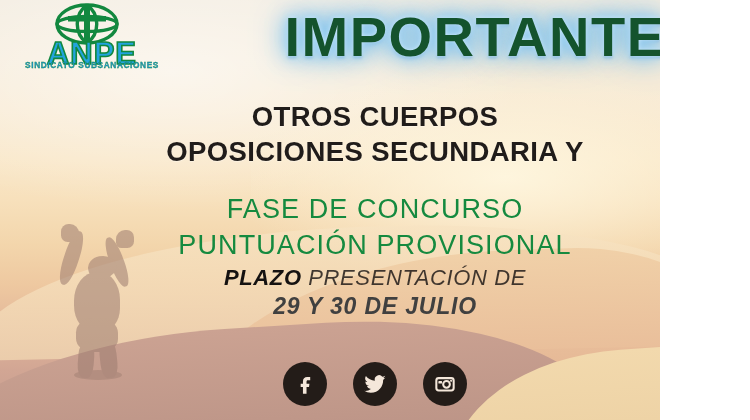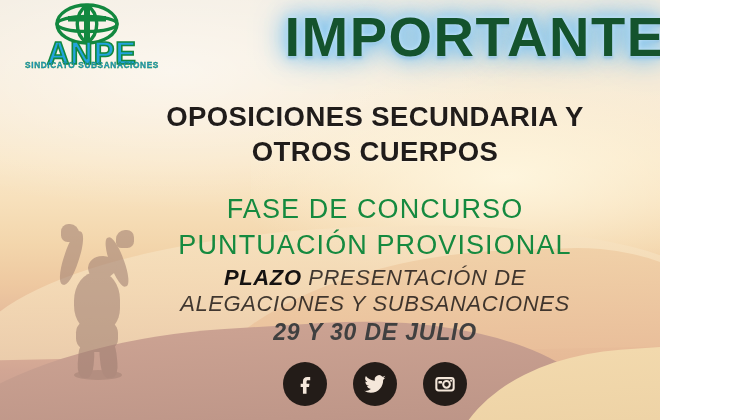--- a/index.html
+++ b/index.html
@@ -377,34 +377,33 @@
         <rect x="14" y="14" width="38" height="5.5" fill="#12883f"></rect>
       </svg>
     </div>
     <div class="logo-anpe">ANPE</div>
     <div class="logo-sub1">SINDICATO SUBSANACIONES</div>
   </div>
 
   <div class="importante">IMPORTANTE</div>
 
   <div class="heading">
+    <div>OTROS CUERPOS</div>
     <div>OPOSICIONES SECUNDARIA Y</div>
-    <div>OTROS CUERPOS</div>
   </div>
 
   <div class="green-block">
     <div>FASE DE CONCURSO</div>
     <div>PUNTUACIÓN PROVISIONAL</div>
   </div>
 
   <div class="plazo-block">
     <div class="plazo-line1">
       <span class="plazo-strong">PLAZO</span><span> </span><span class="plazo-thin">PRESENTACIÓN DE</span>
     </div>
-    <div class="plazo-line2">ALEGACIONES Y SUBSANACIONES</div>
     <div class="plazo-date">29 Y 30 DE JULIO</div>
   </div>
 
   <div class="social">
     <div class="social-ico">
       <svg viewBox="0 0 24 24" width="26" height="26" aria-hidden="true">
         <path fill="#f4e7da" d="M14.6 8.6h2.2V5.6h-2.7c-2.6 0-4 1.5-4 4.1v2.1H8v3h2.1V21h3.3v-6.2h2.3l.4-3h-2.7v-1.7c0-.9.3-1.5 1.2-1.5z"></path>
       </svg>
     </div>
     <div class="social-ico">

